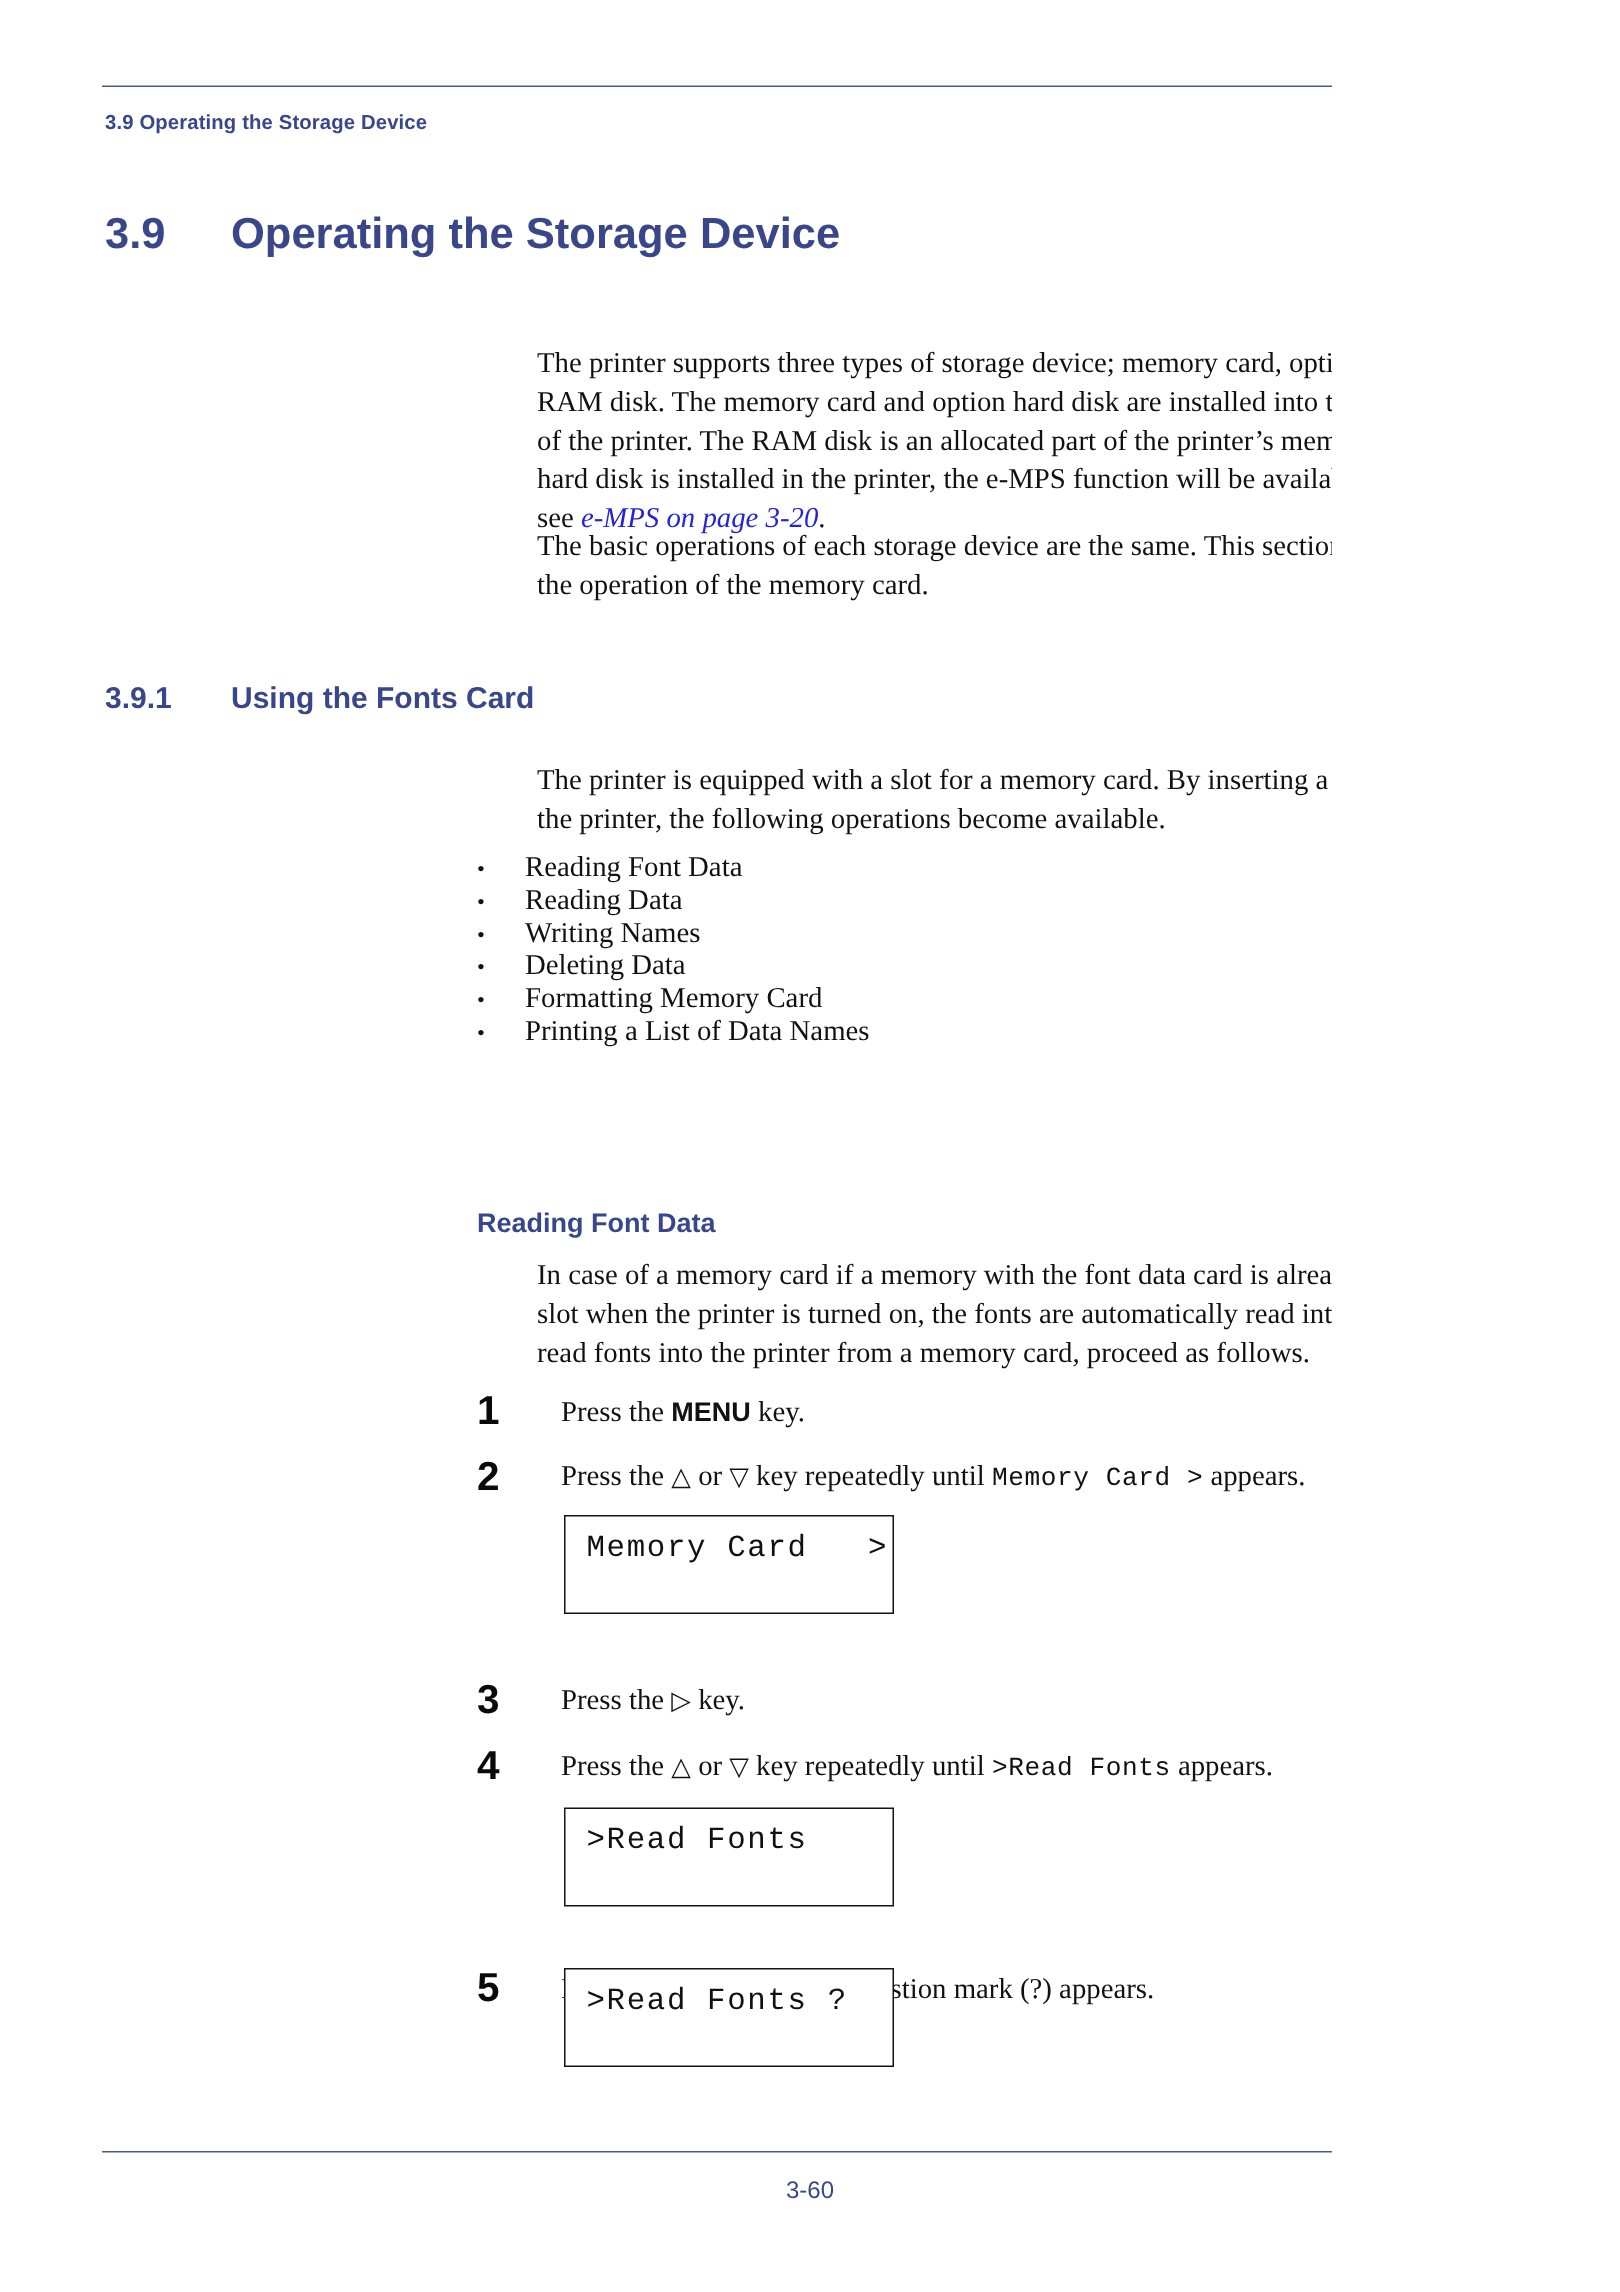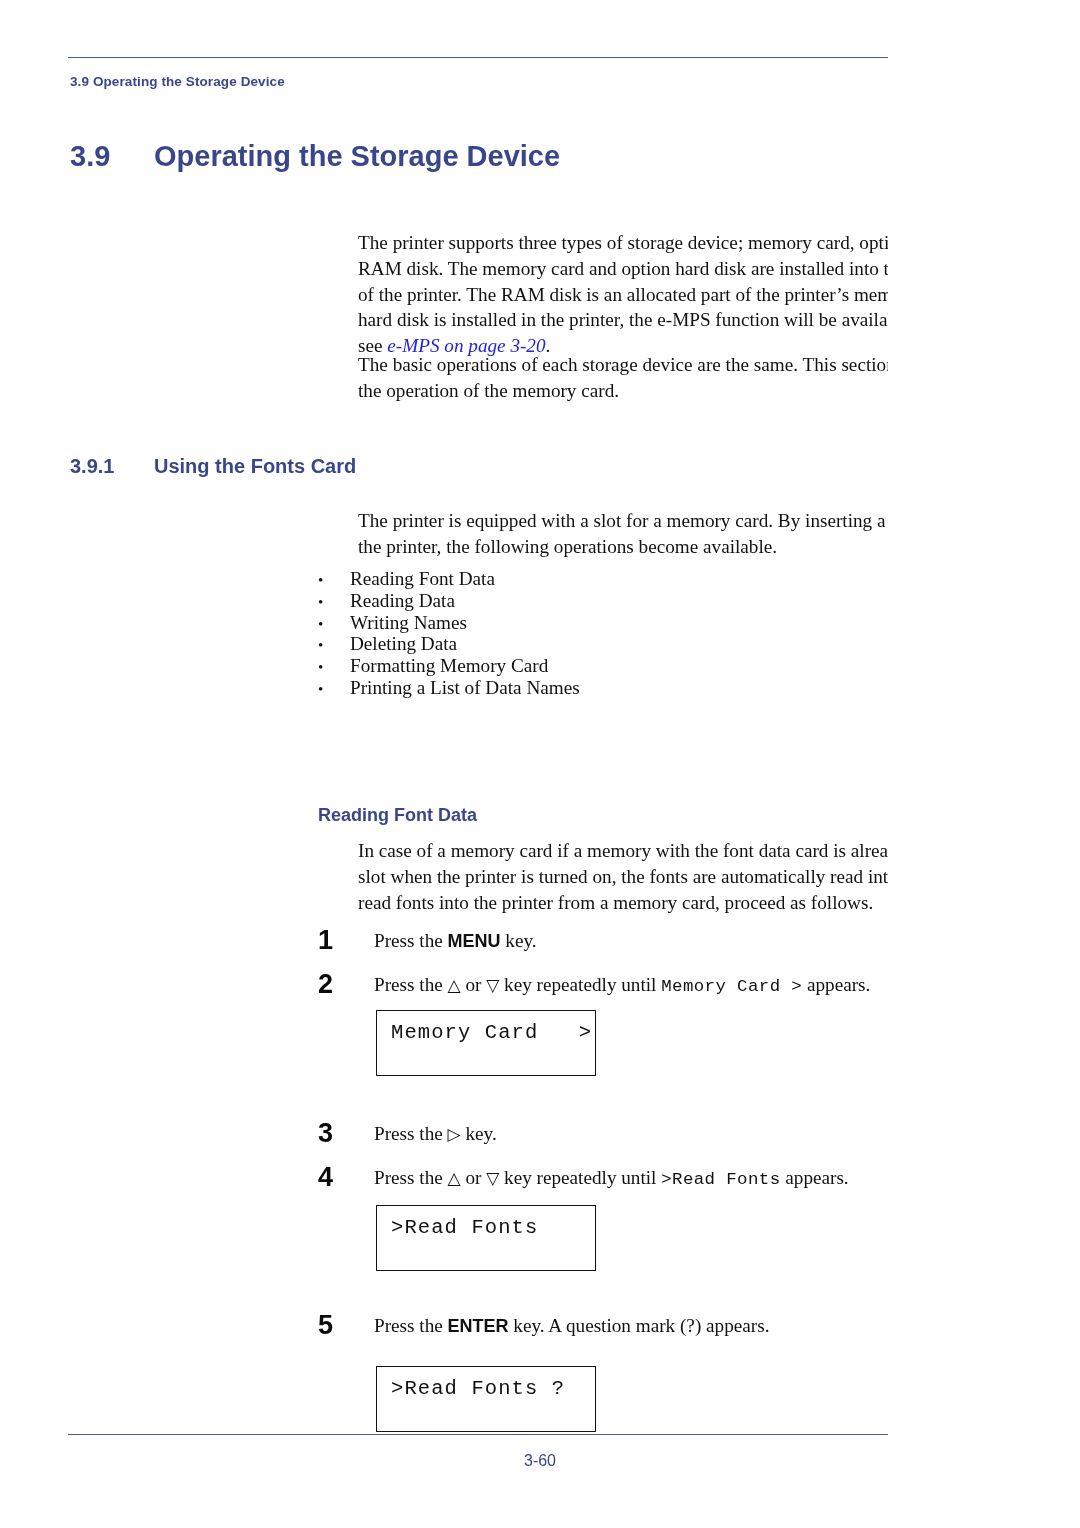--- a/index.html
+++ b/index.html
@@ -288,20 +288,20 @@
     <div class="lcd-text">&gt;Read Fonts</div>
   </div>
 
   <div class="step" style="top:1310px;">
     <div class="step-num">5</div>
     <div class="step-text">
       <span>Press the </span><span class="kbd">ENTER</span><span> key. A question mark (?) appears.</span>
     </div>
   </div>
 
-  <div class="lcd" style="top:1366px;text-align:center;">
+  <div class="lcd" style="top:1312px;text-align:center;">
     <div class="lcd-text">&gt;Read Fonts ?</div>
   </div>
 
   <div class="footer-rule"></div>
   <div class="folio">3-60</div>
 
 </div>
 
 </body></html>

